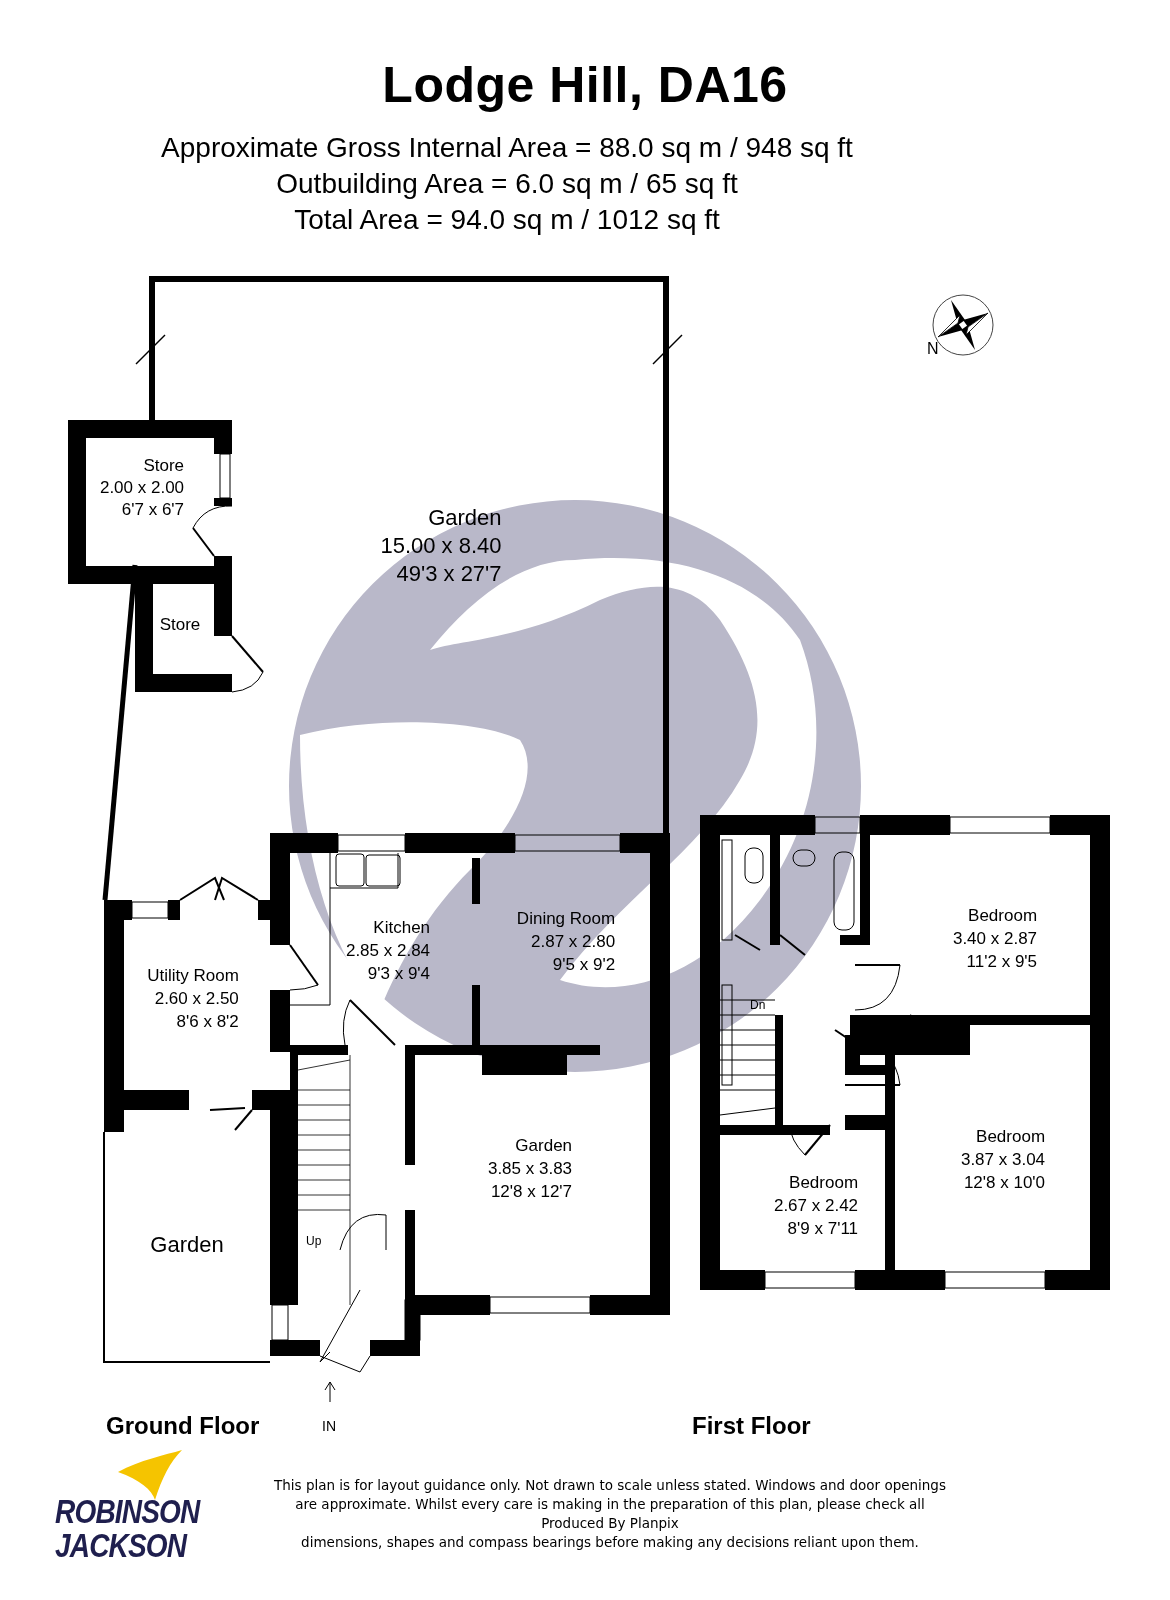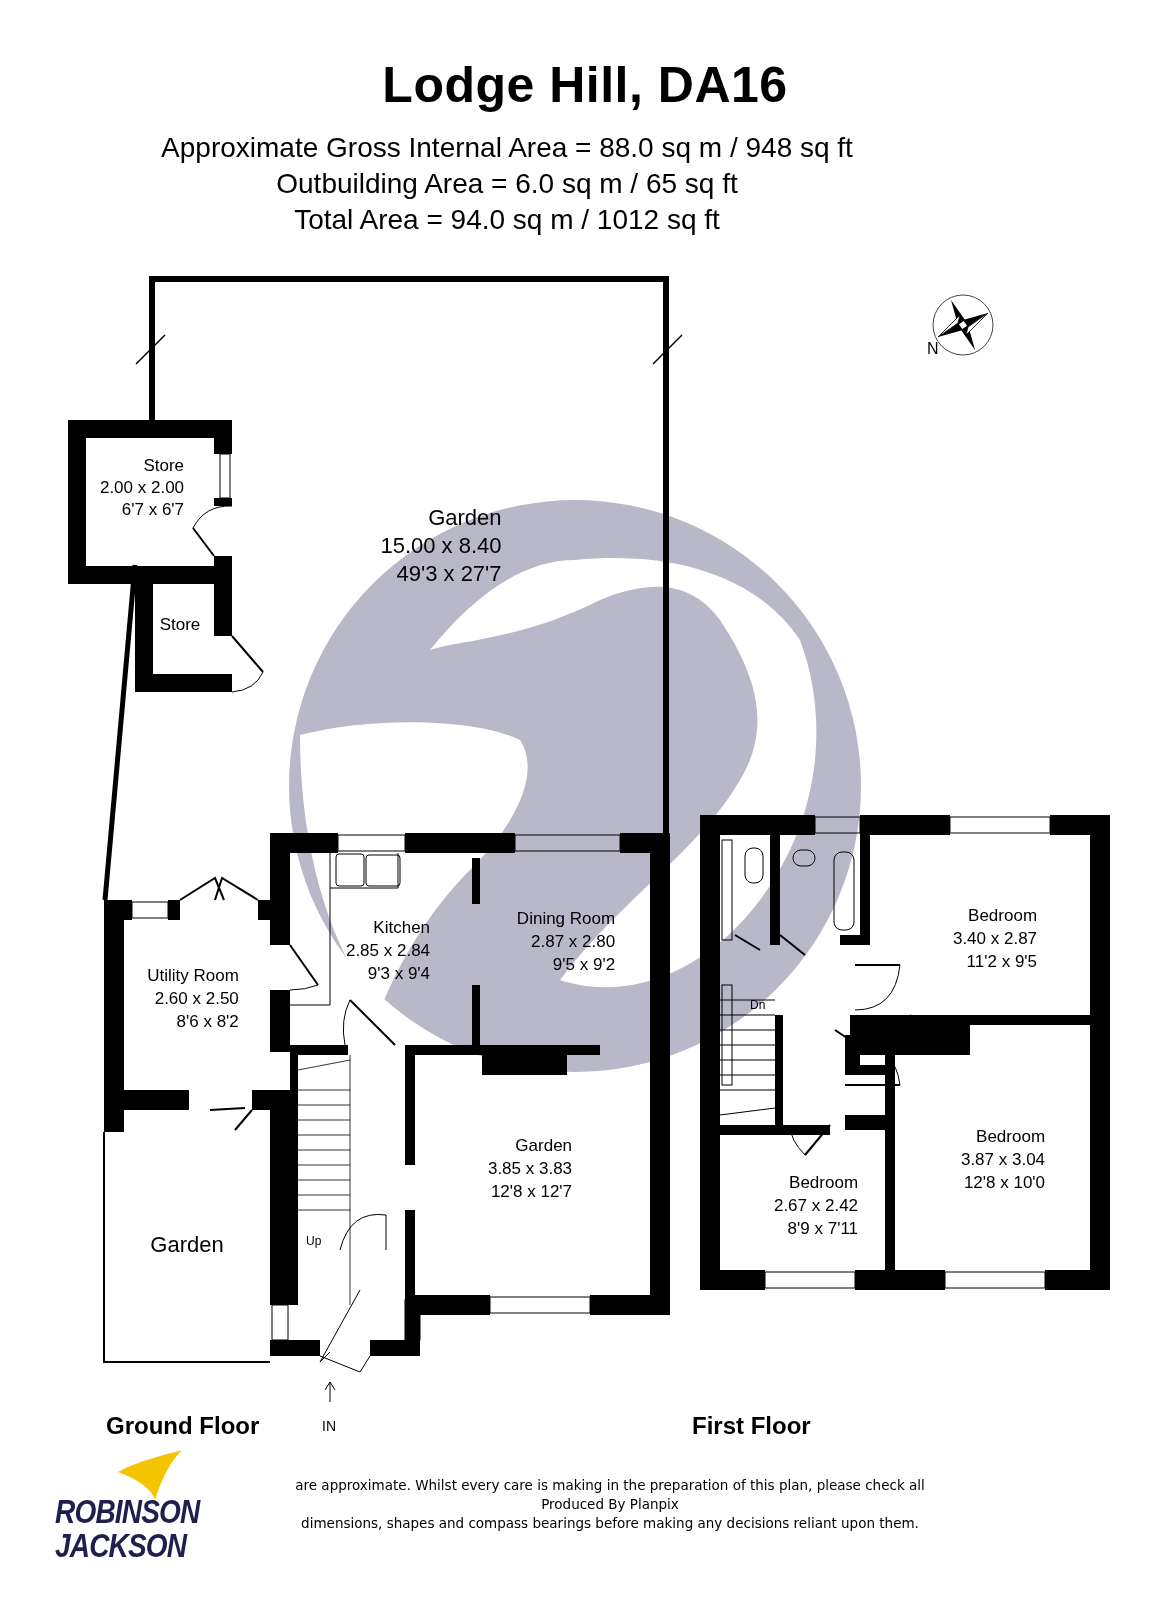--- a/index.html
+++ b/index.html
@@ -240,20 +240,21 @@
   <div>Bedroom</div>
   <div>2.67 x 2.42</div>
   <div>8'9 x 7'11</div>
 </div>
 <div class="small" style="left:750px;top:998px;font-size:12px">Dn</div>
 
 <div class="floor-label" style="left:106px;top:1412px">Ground Floor</div>
 <div class="floor-label" style="left:692px;top:1412px">First Floor</div>
 
 <div class="disc">
+  <div>This plan is for layout guidance only. Not drawn to scale unless stated. Windows and door openings</div>
   <div>are approximate. Whilst every care is making in the preparation of this plan, please check all</div>
   <div>Produced By Planpix</div>
   <div>dimensions, shapes and compass bearings before making any decisions reliant upon them.</div>
 </div>
 
 <div class="logo">
   <div class="l1">ROBINSON</div>
   <div class="l2">JACKSON</div>
 </div>
 

